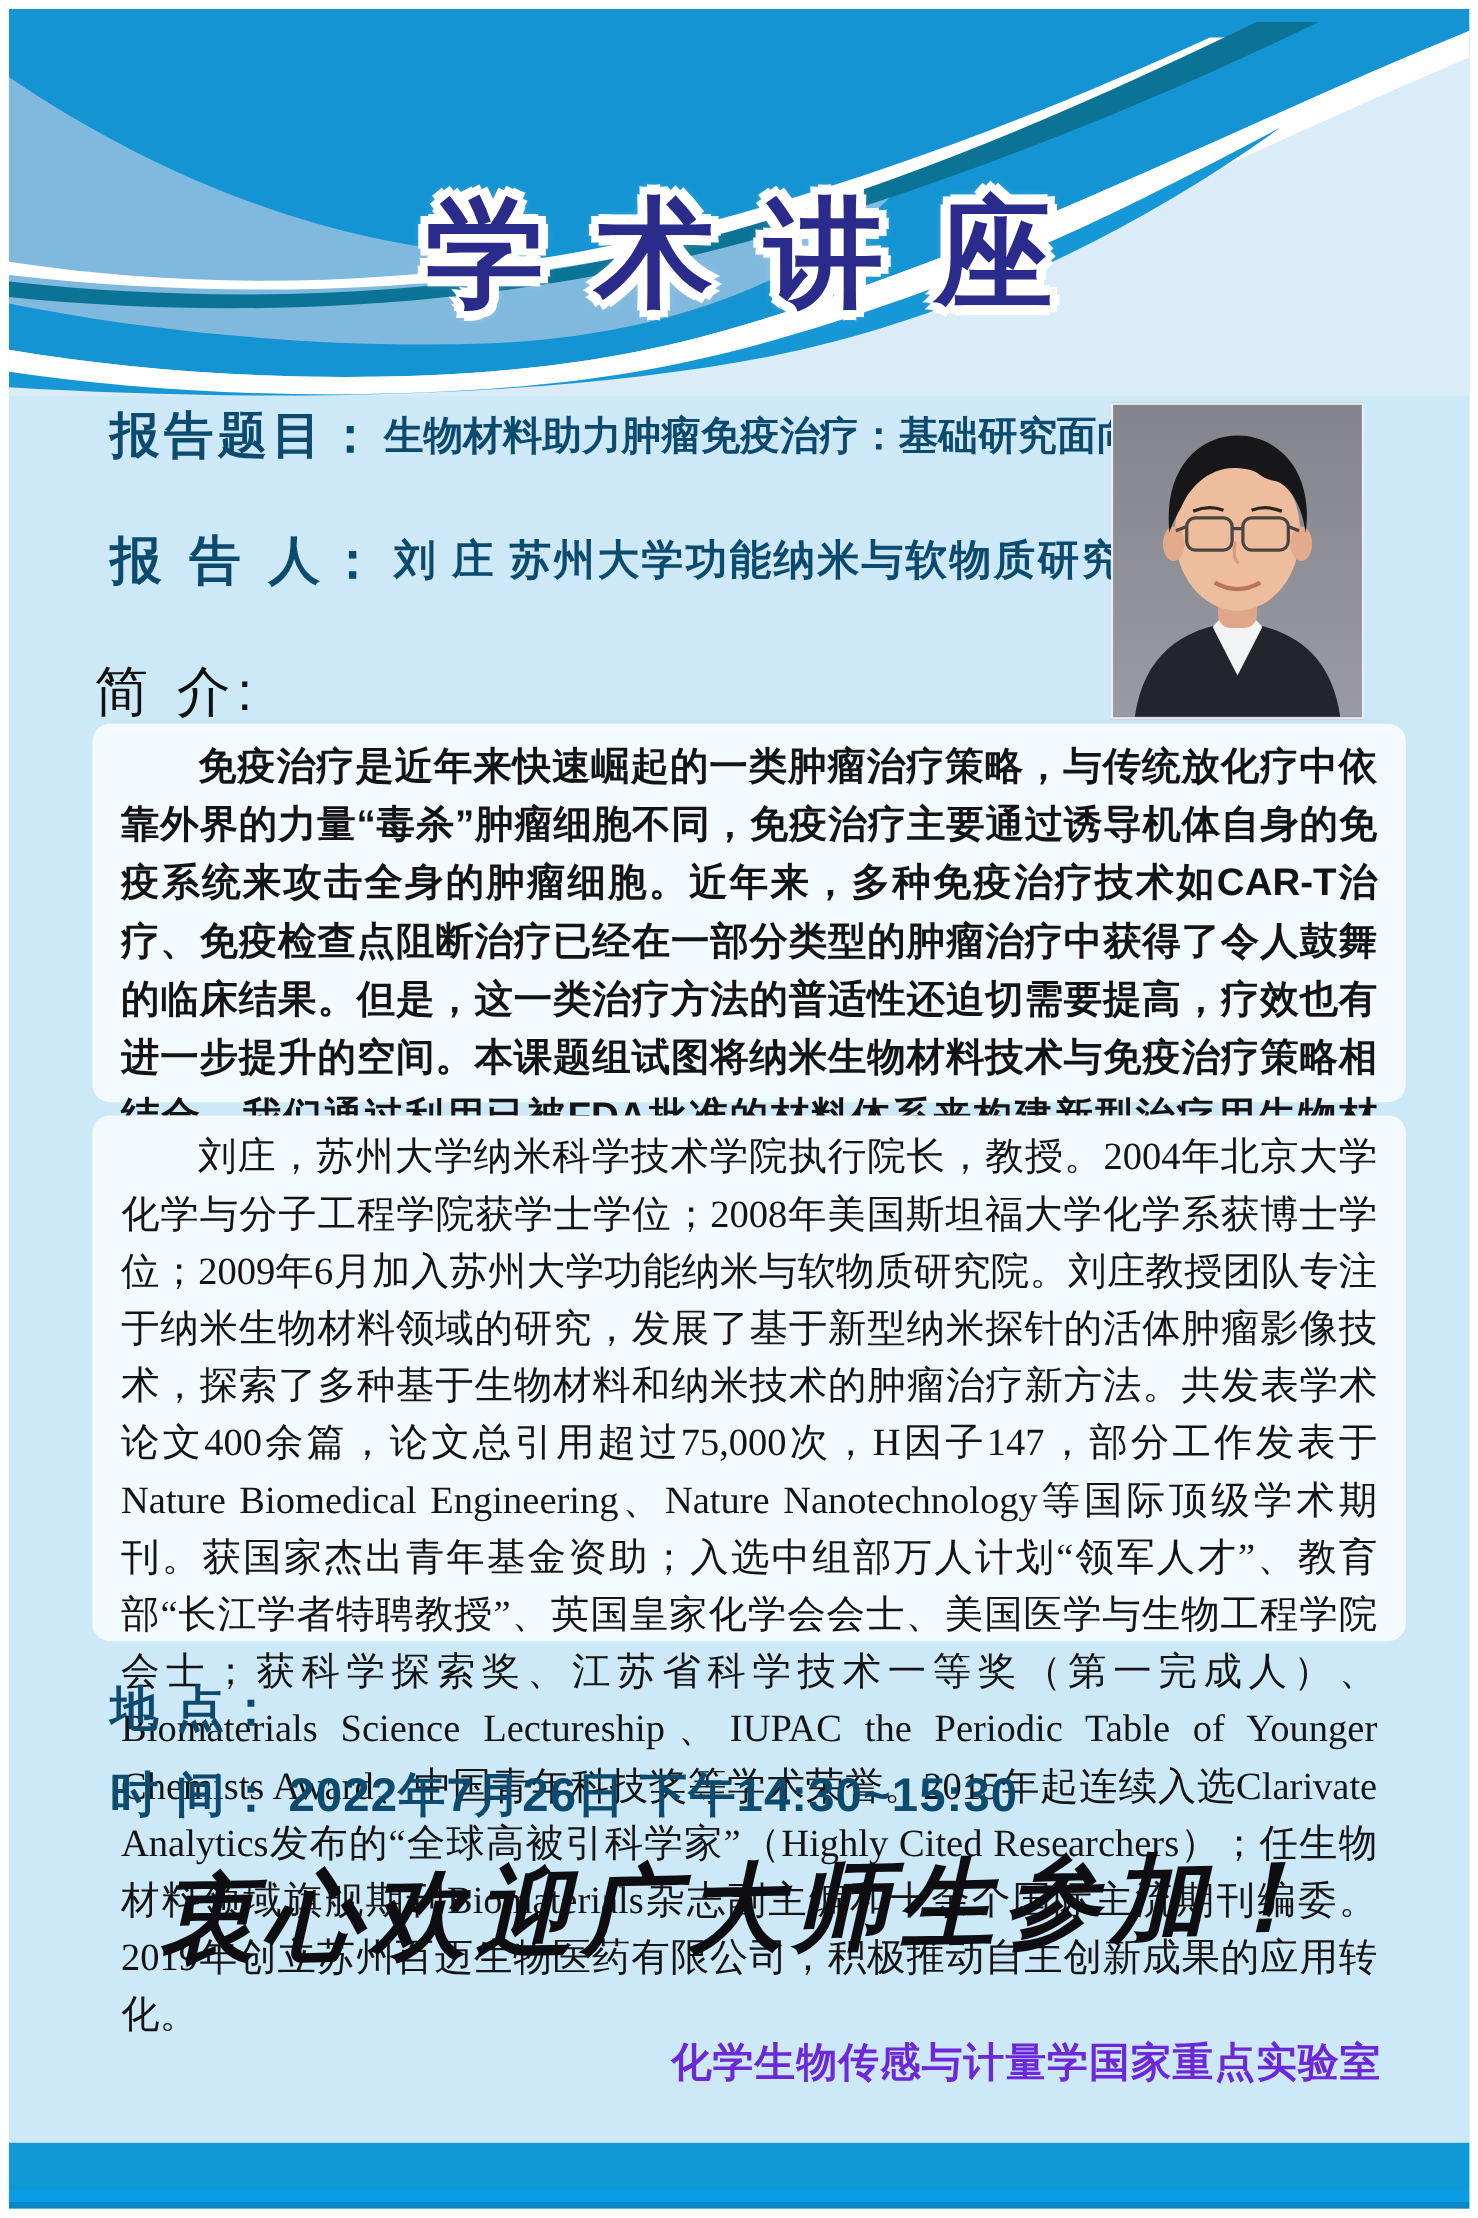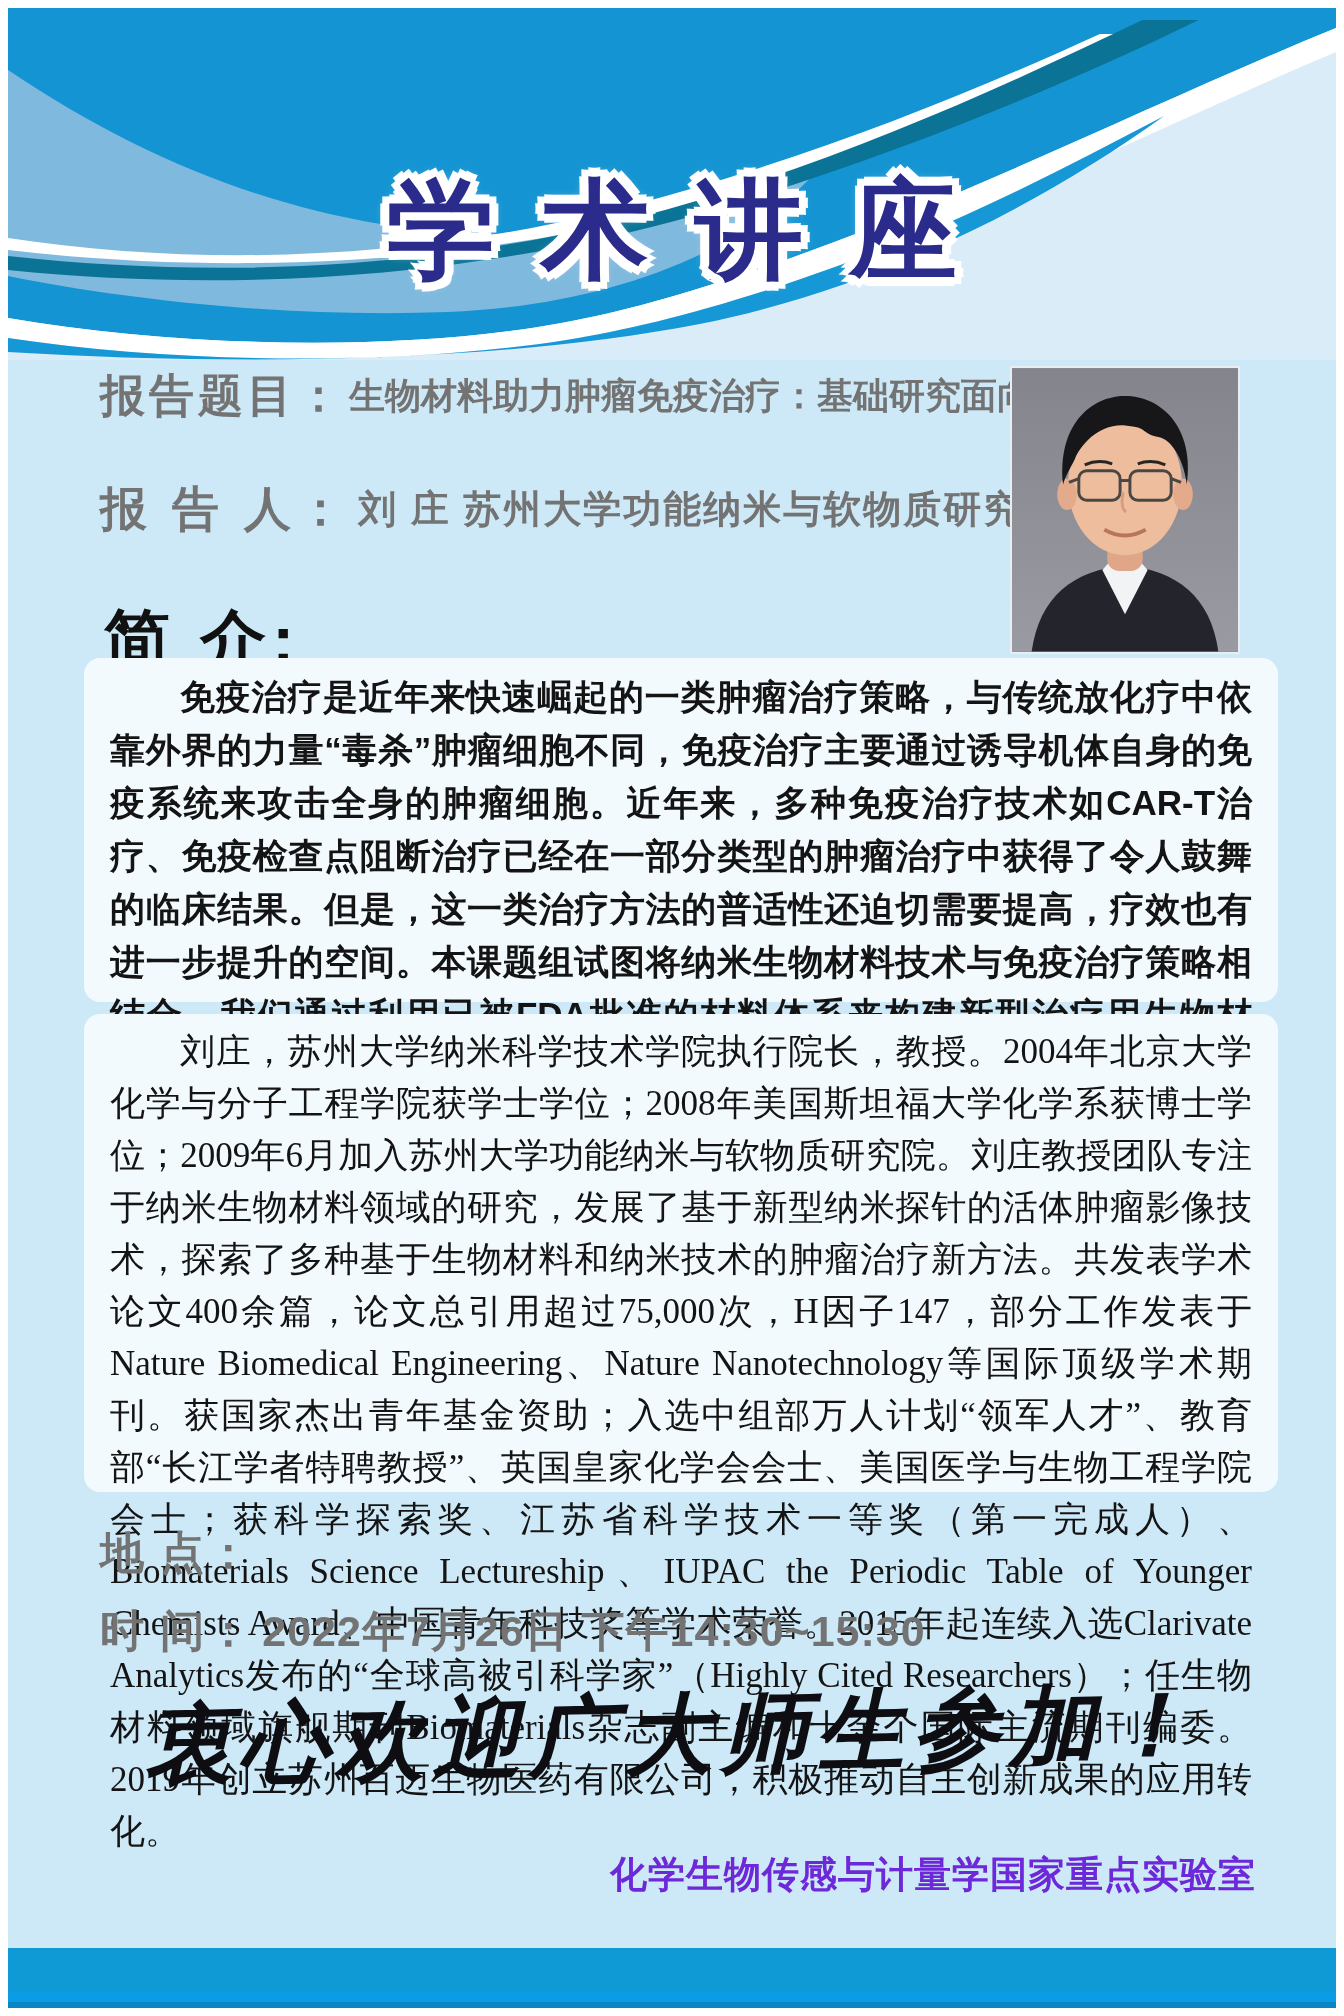--- a/index.html
+++ b/index.html
@@ -12,33 +12,33 @@
   .main-title {
     position:absolute; top:150px; left:0; width:100%;
     text-align:center; font-size:108px; font-weight:900; color:#2b2b8c;
     letter-spacing:46px; padding-left:46px;
     font-family:"Liberation Sans", sans-serif;
     text-shadow:
       0 0 6px #fff, 0 0 14px #fff,
       -7px -7px 0 #fff, 7px -7px 0 #fff, -7px 7px 0 #fff, 7px 7px 0 #fff,
       -9px 0 0 #fff, 9px 0 0 #fff, 0 -9px 0 #fff, 0 9px 0 #fff;
   }
-  .row { position:absolute; display:flex; align-items:center; color:#737373; white-space:nowrap;text-align:right; }
+  .row { position:absolute; display:flex; align-items:center; color:#0c4a6e; white-space:nowrap;text-align:right; }
   .topic-row { left:92px; top:358px; }
   .topic-label { font-size:45px; font-weight:900; letter-spacing:4px; }
   .topic-value { font-size:36px; font-weight:700; margin-left:4px; }
   .speaker-row { left:92px; top:470px; }
   .speaker-label { font-size:47px; font-weight:900; letter-spacing:6px; }
   .speaker-value { font-size:38px; font-weight:700; margin-left:8px; letter-spacing:2px; }
   .photo {
     position:absolute; left:1002px; top:358px; width:230px; height:288px;
     border:2px solid #e9eef3; background:#8e8e96; overflow:hidden;
   }
   .photo svg { display:block; width:100%; height:100%; }
-  .intro-label { position:absolute; left:96px; top:588px; font-size:66px; font-weight:700; color:#111; letter-spacing:6px; }
+  .intro-label { position:absolute; left:78px; top:588px; font-size:49px; font-weight:400; color:#111; letter-spacing:6px; }
   .panel {
     position:absolute; left:76px; width:1194px;
     background:#f3fafe; border-radius:16px;
     padding:12px 26px 16px 26px; color:#141414;
     text-align:justify;
   }
   .panel-1 { top:650px; height:344px; font-size:35px; line-height:53px; font-weight:600;
              font-family:"Liberation Sans", sans-serif; }
   .panel-2 { top:1006px; height:478px; font-size:35px; line-height:52px; font-weight:400;
              font-family:"Liberation Serif", serif; }

